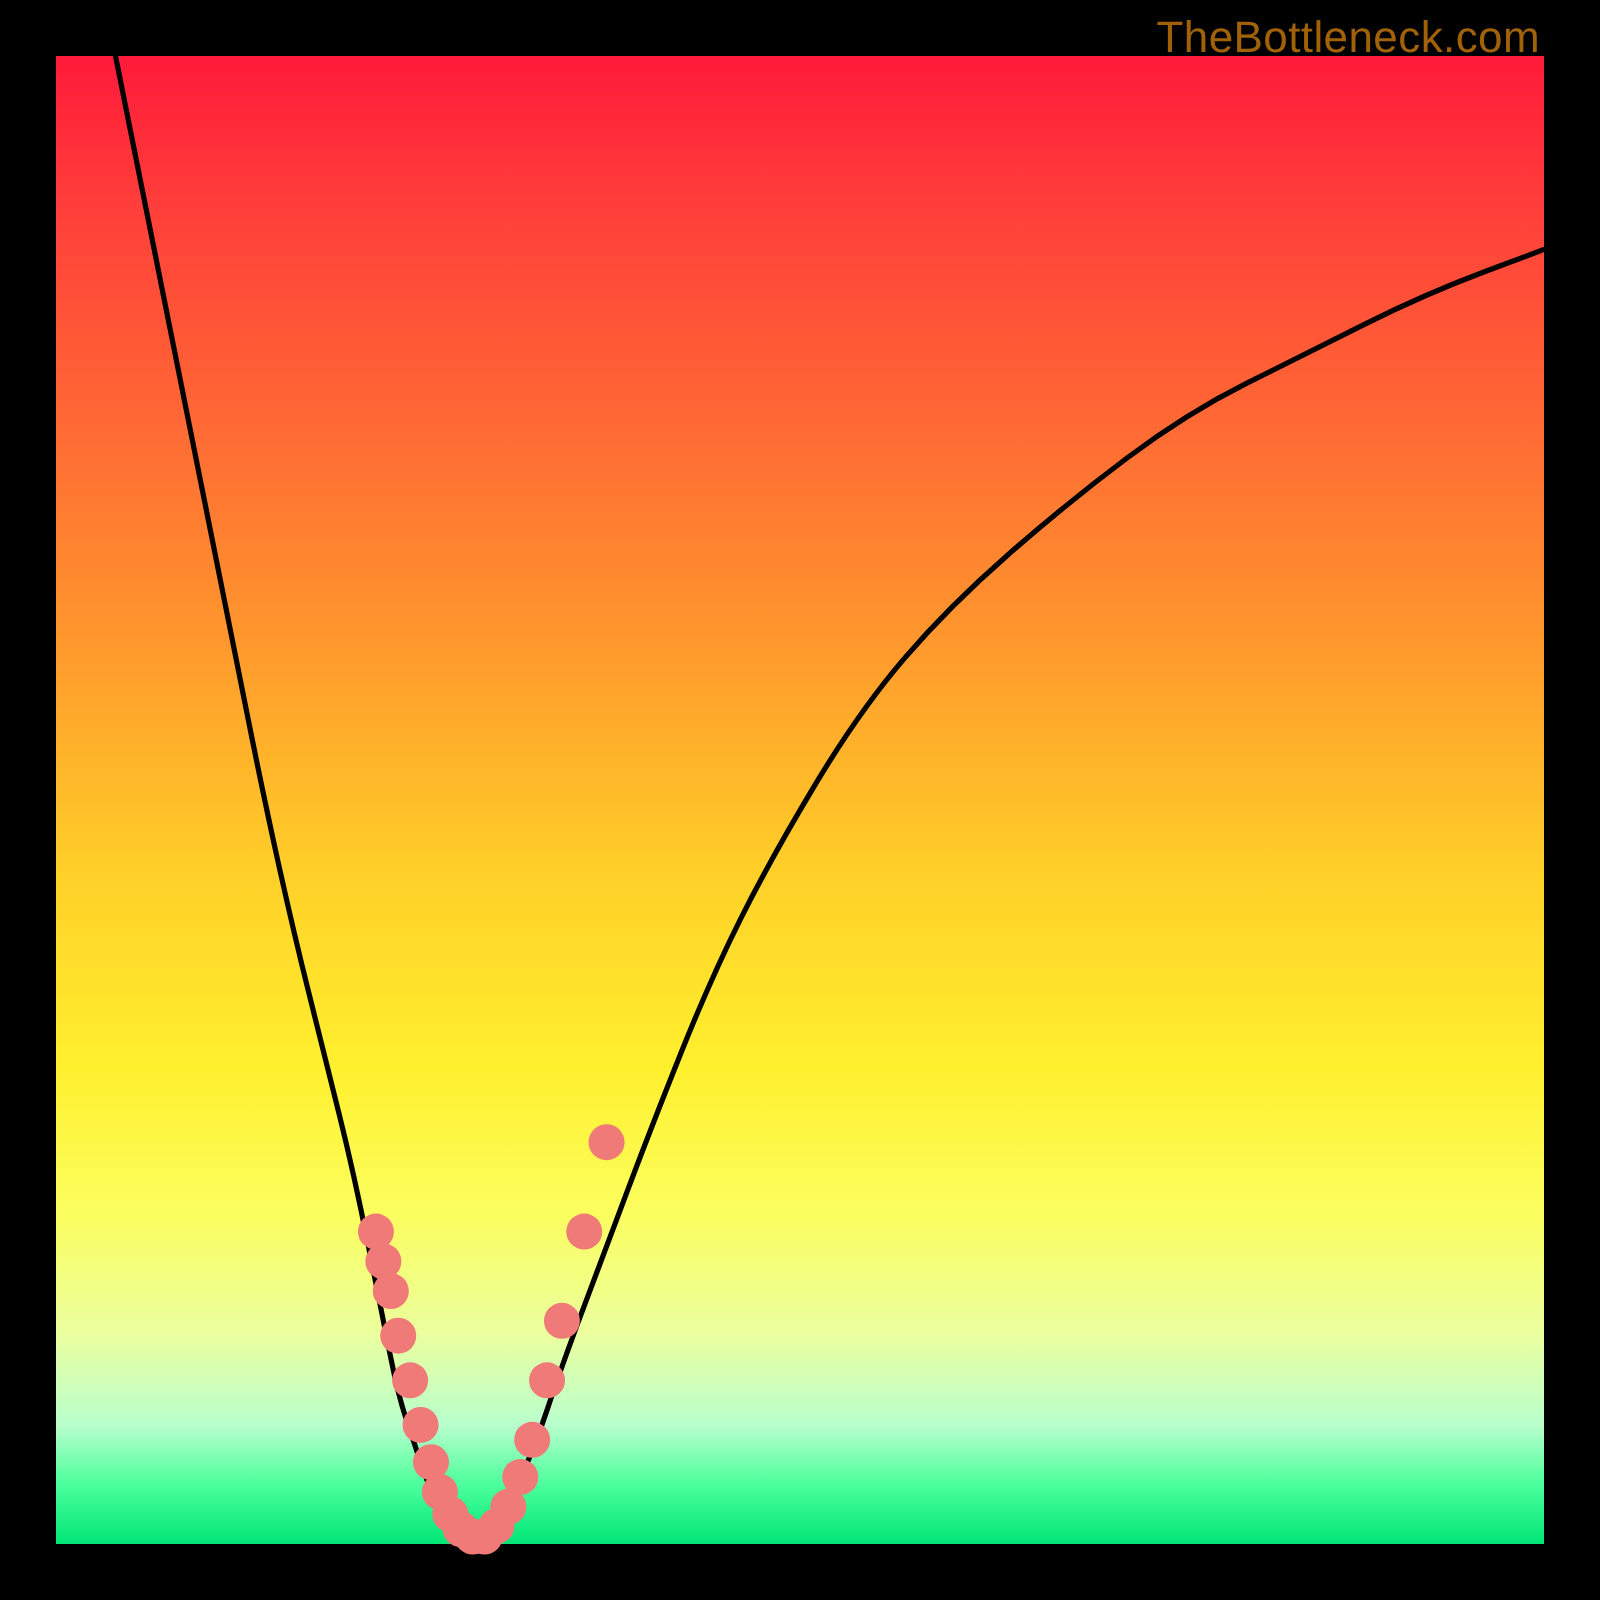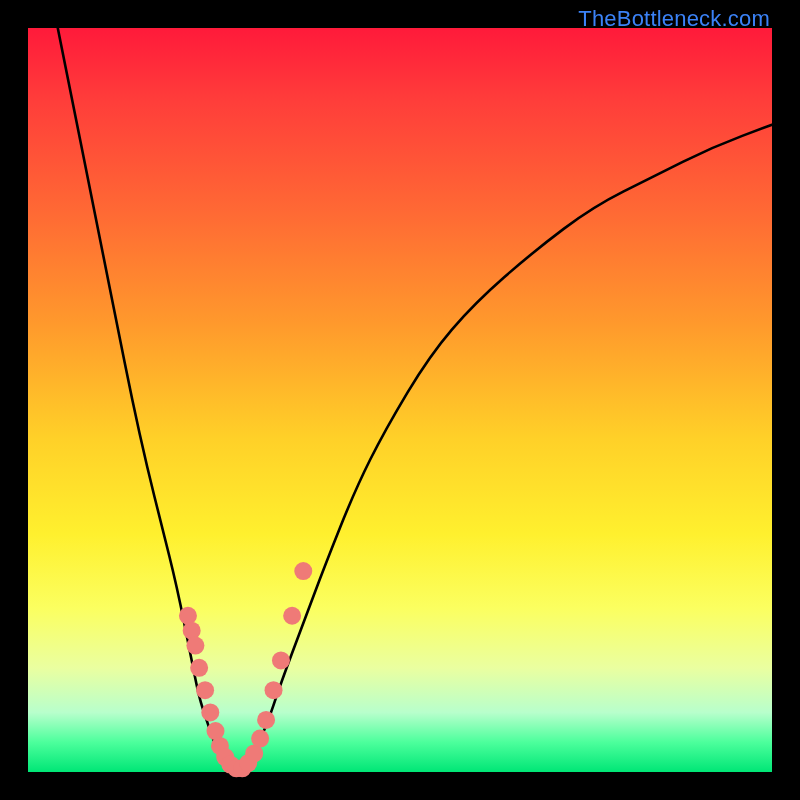--- a/index.html
+++ b/index.html
@@ -33,21 +33,21 @@
       #fbff60 78%,
       #eaffa0 86%,
       #b8ffcc 92%,
       #4cff9c 96%,
       #00e676 100%);
   }
   .watermark {
     position: absolute;
     top: 6px;
     right: 30px;
-    color: #3b82f6;
+    color: #a16207;
     font-size: 22px;
     letter-spacing: 0.2px;
   }
   svg.overlay {
     position: absolute;
     left: 28px;
     top: 28px;
     width: 744px;
     height: 744px;
     overflow: visible;

